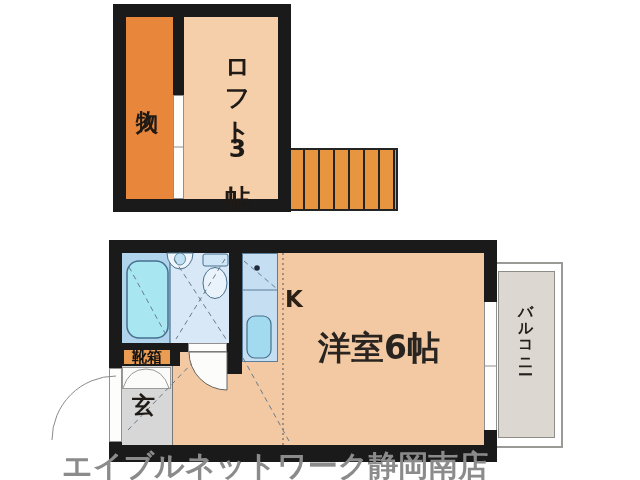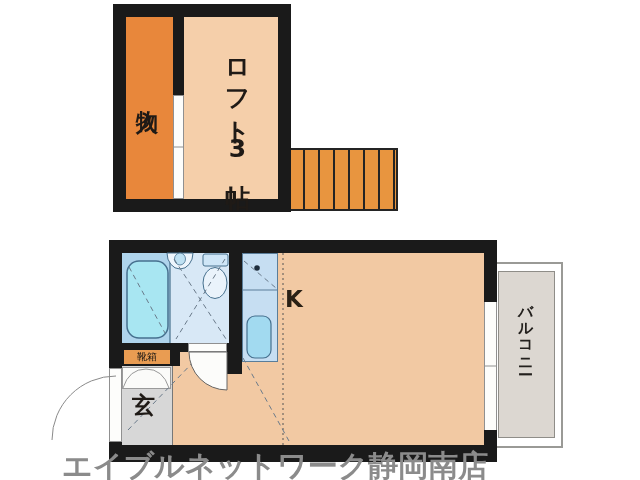--- a/index.html
+++ b/index.html
@@ -30,21 +30,21 @@
   .step{background:#fbfbf9;border:1px solid #9a9a9a;}
   
   .lbl{color:#1f1a16;line-height:1.04;white-space:nowrap;}
   .vtext{writing-mode:vertical-rl;text-orientation:upright;letter-spacing:2px;}
   .vtext-mixed{writing-mode:vertical-rl;text-orientation:mixed;letter-spacing:1px;}
   .lbl-storage{font-size:22px;font-weight:bold;}
   .lbl-loft{font-size:25px;font-weight:bold;}
   .lbl-k{font-size:23px;font-weight:bold;color:#2a2015;}
   .lbl-room{font-size:33px;font-weight:bold;text-align:center;color:#2a2420;}
   .lbl-gen{font-size:23px;font-weight:bold;}
-  .lbl-shoebox{font-size:10px;font-weight:normal;color:#111111;}
+  .lbl-shoebox{font-size:15px;font-weight:bold;color:#111111;}
   .lbl-balcony{font-size:15px;font-weight:bold;color:#23201d;}
   .watermark{
     font-size:30px;font-weight:bold;color:#8b8b8b;letter-spacing:0px;
     z-index:30;white-space:nowrap;
   }
   svg.overlay{position:absolute;left:0;top:0;z-index:12;pointer-events:none;}
   .z1{z-index:1}.z2{z-index:2}.z3{z-index:3}.z4{z-index:4}.z5{z-index:5}
   .z14{z-index:14}
 </style>
 </head>
@@ -125,18 +125,19 @@
 
     <path d="M 116 376 A 64 64 0 0 0 52 440" fill="none" stroke="#8a8a8a" stroke-width="1"></path>
 
     <path d="M 123 388 Q 129 369 146 369 Q 163 369 169 388" fill="none" stroke="#999999" stroke-width="1"></path>
 
     <line x1="484" y1="366" x2="497" y2="366" stroke="#909090" stroke-width="1"></line>
     <line x1="173" y1="147" x2="184" y2="147" stroke="#909090" stroke-width="1"></line>
   </svg>
 
   <div class="abs lbl lbl-k z14" style="left:285px;top:288px;">K</div>
+  <div class="abs lbl lbl-room z14" style="left:300px;top:331px;width:158px;">洋室6帖</div>
   <div class="abs lbl lbl-gen z14" style="left:132px;top:394px;">玄</div>
   <div class="abs lbl vtext-mixed lbl-balcony z14" style="left:517px;top:294px;height:140px;">バルコニー</div>
 
   <div class="abs watermark" style="left:62px;top:446px;">エイブルネットワーク静岡南店</div>
 
 </div>
 
 </body></html>

